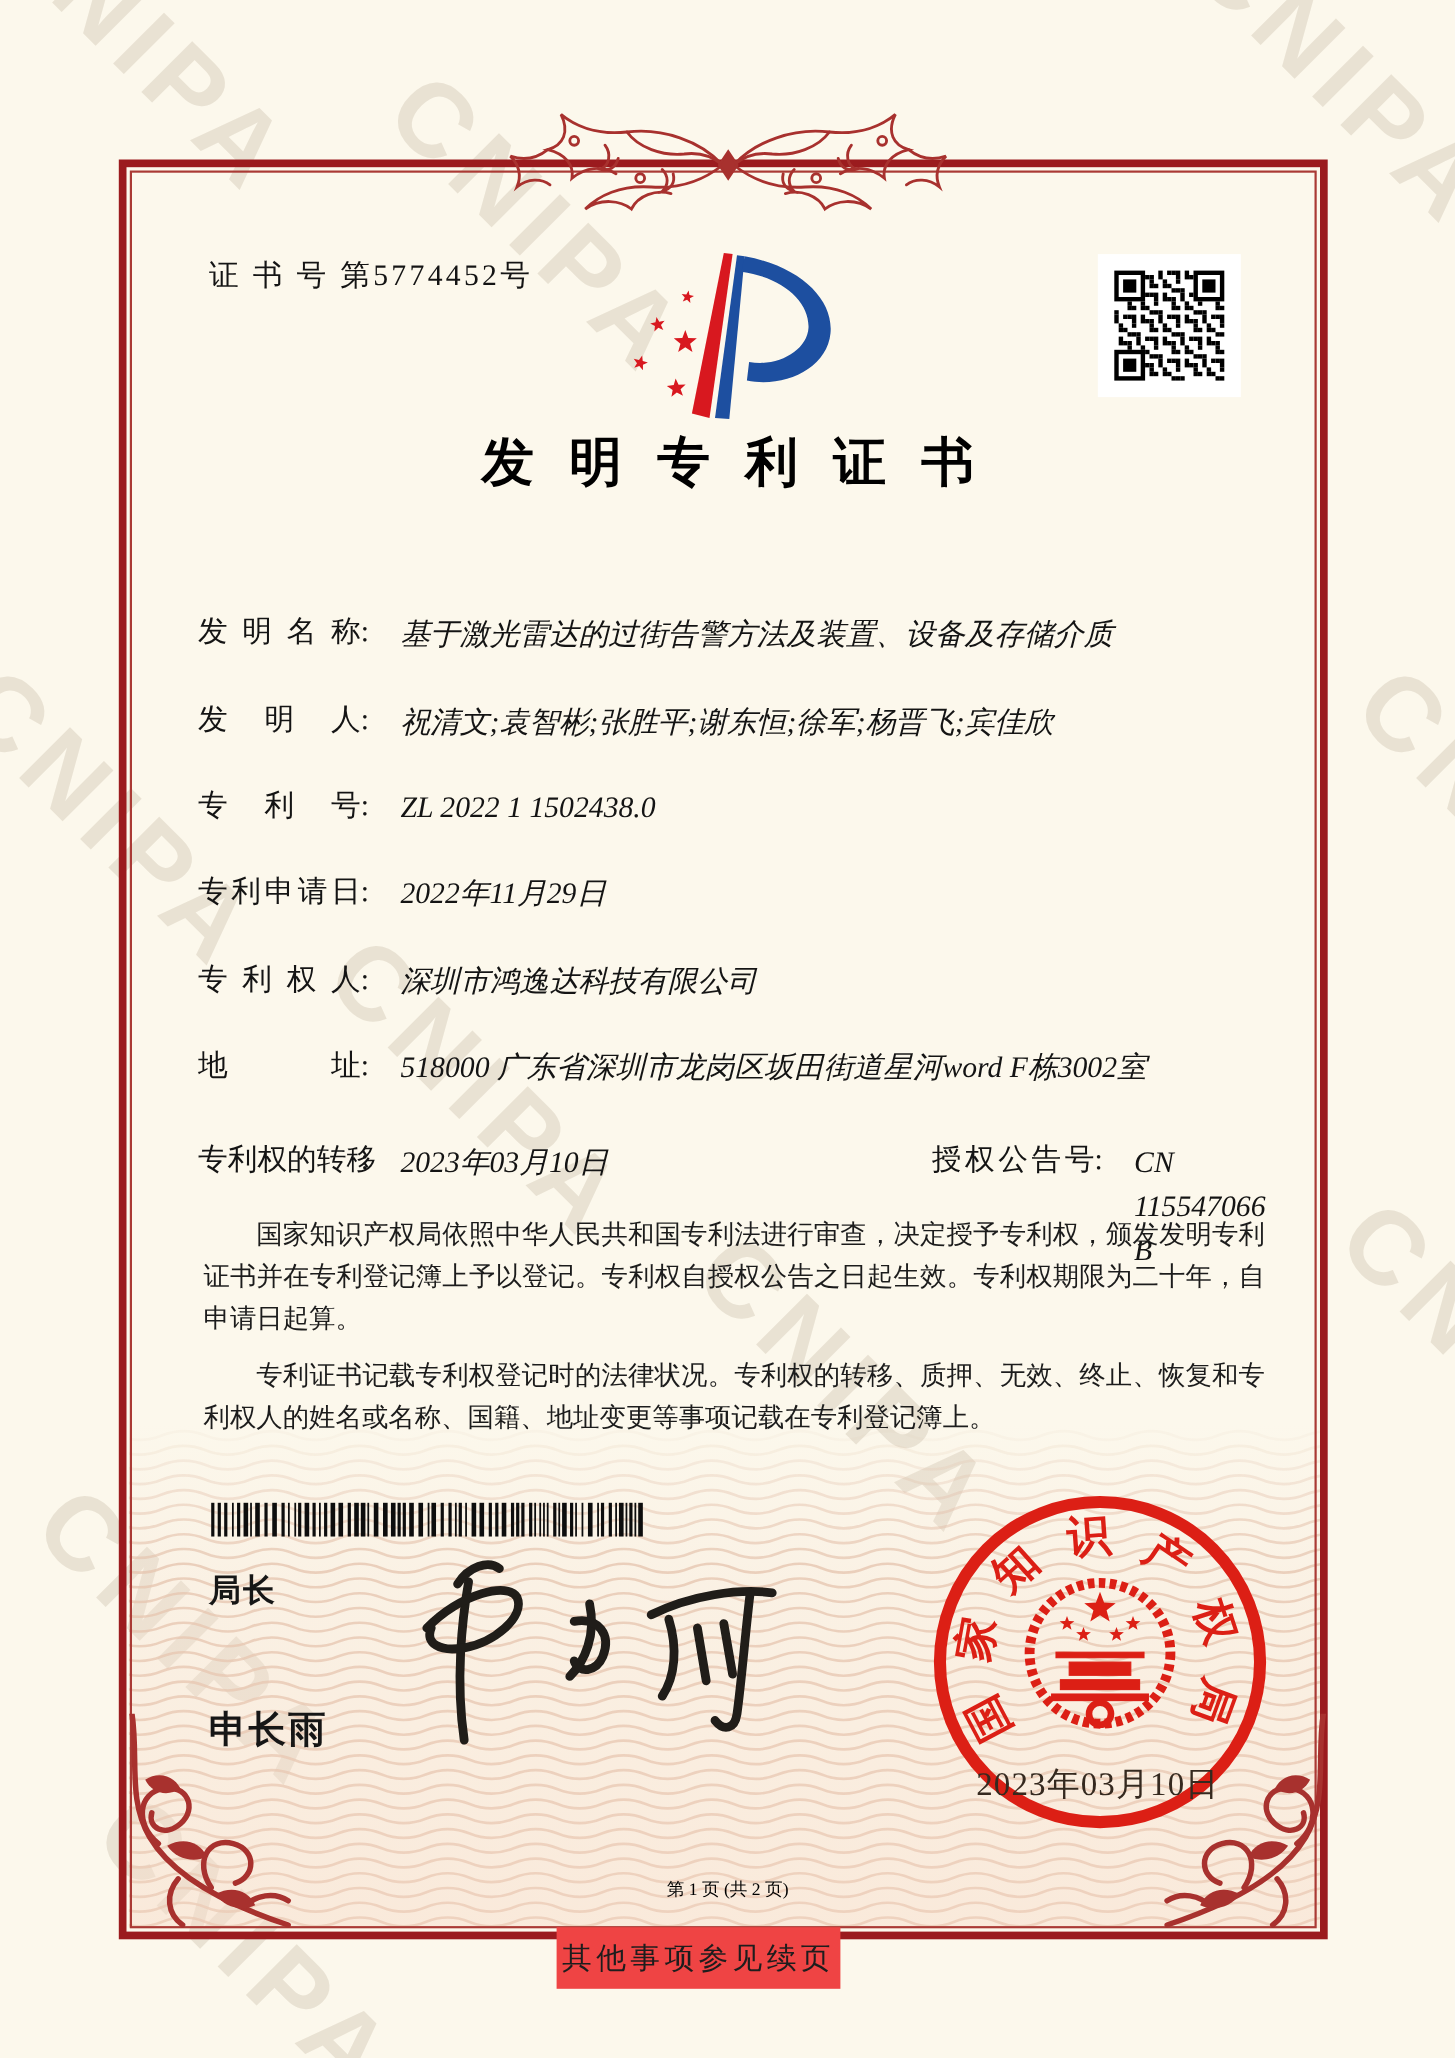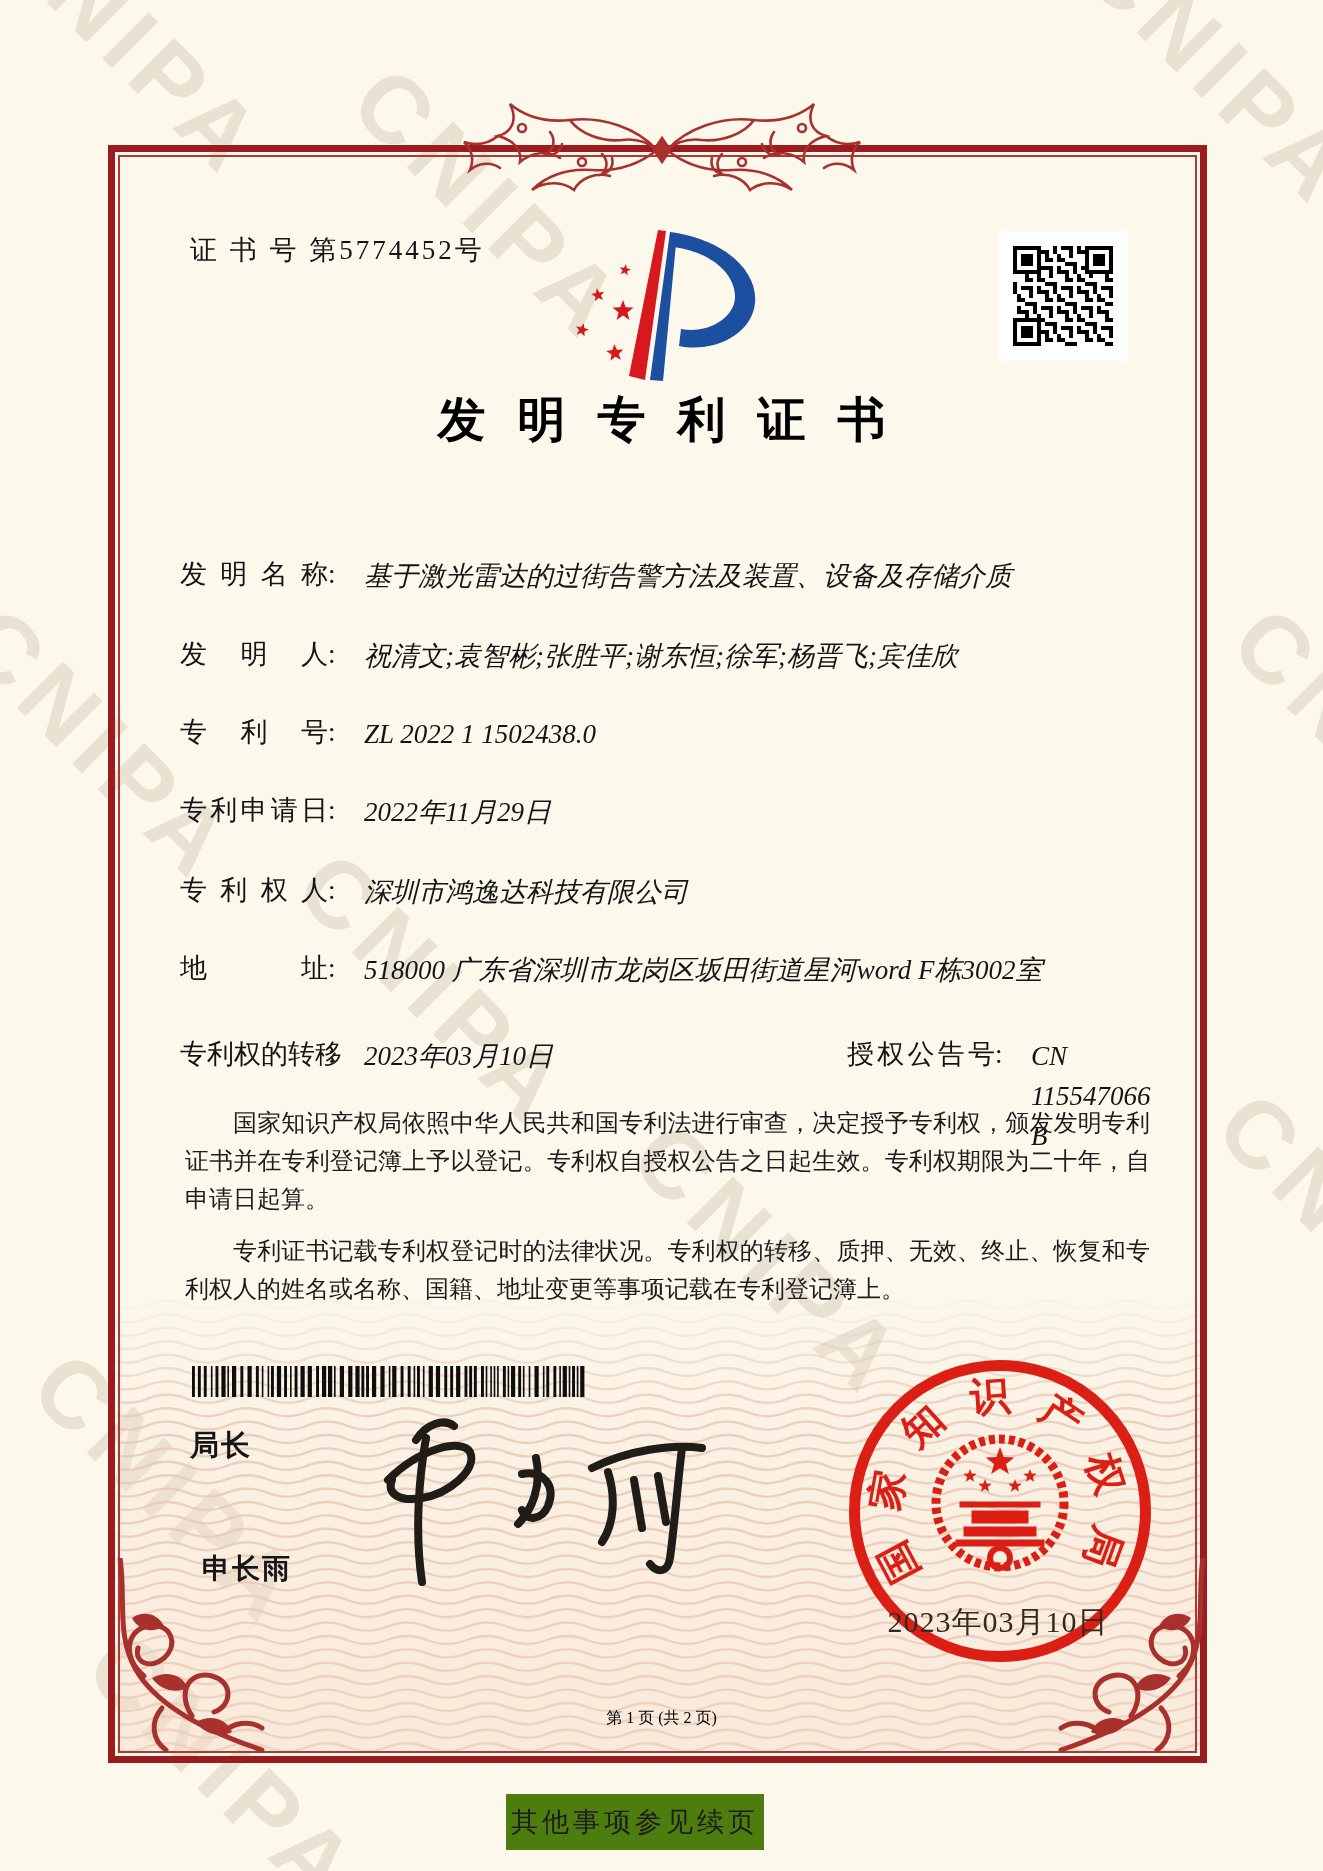--- a/index.html
+++ b/index.html
@@ -35,35 +35,35 @@
   .fvalue{margin-left:12px;max-width:775px;line-height:40px;font-style:italic;}
   .pair2{position:absolute;left:667px;top:0;display:flex;font-size:27px;}
 
   .paras{position:absolute;left:185px;top:1104px;width:982px;font-size:24px;line-height:38px;
          color:#1c1c1c;text-align:justify;}
   .paras p{margin:0 17px 14px 0;text-indent:2em;}
 
   .barcode{position:absolute;left:190px;top:1366px;z-index:5;}
   .sig-role{position:absolute;left:190px;top:1426px;font-family:"Liberation Sans",sans-serif;
             font-weight:700;font-size:29px;color:#161616;letter-spacing:2px;}
-  .sig-name{position:absolute;left:202px;top:1550px;font-family:"Liberation Sans",sans-serif;
-            font-weight:700;font-size:28px;color:#161616;letter-spacing:2px;}
+  .sig-name{position:absolute;left:190px;top:1550px;font-family:"Liberation Sans",sans-serif;
+            font-weight:700;font-size:34px;color:#161616;letter-spacing:2px;}
   .signature-svg{position:absolute;left:330px;top:1408px;z-index:5;}
 
   
   .seal{position:absolute;left:845px;top:1356px;width:310px;height:310px;z-index:6;}
   .seal-ring{position:absolute;left:4px;top:4px;width:280px;height:280px;border:11px solid #dc1f15;
              border-radius:50%;}
   .seal-ch{position:absolute;width:44px;height:44px;text-align:center;font-size:40px;font-weight:700;
            color:#dc1f15;line-height:44px;font-family:"Liberation Serif",serif;}
   .seal-date{position:absolute;left:40px;top:246px;width:226px;text-align:center;font-size:30px;
              color:#35291f;letter-spacing:1px;white-space:nowrap;}
 
   .page-num{position:absolute;left:0;top:1708px;width:1323px;text-align:center;font-size:16px;color:#000000;}
-  .note-box{position:absolute;left:506px;top:1794px;width:258px;height:56px;background:#4d7c0f;
+  .note-box{position:absolute;left:506px;top:1752px;width:258px;height:56px;background:#ef4444;
             z-index:4;display:flex;align-items:center;justify-content:center;}
   .note-box span{font-size:27px;color:#1d1d1d;letter-spacing:4px;}
 
   .ornament{position:absolute;left:452px;top:98px;z-index:6;}
   .corner-fl{position:absolute;z-index:4;}
   .qr-wrap{position:absolute;left:998px;top:231px;width:130px;height:130px;background:#ffffff;z-index:5;}
   .logo-svg{position:absolute;left:535px;top:222px;z-index:5;}
 </style>
 </head>
 <body>

